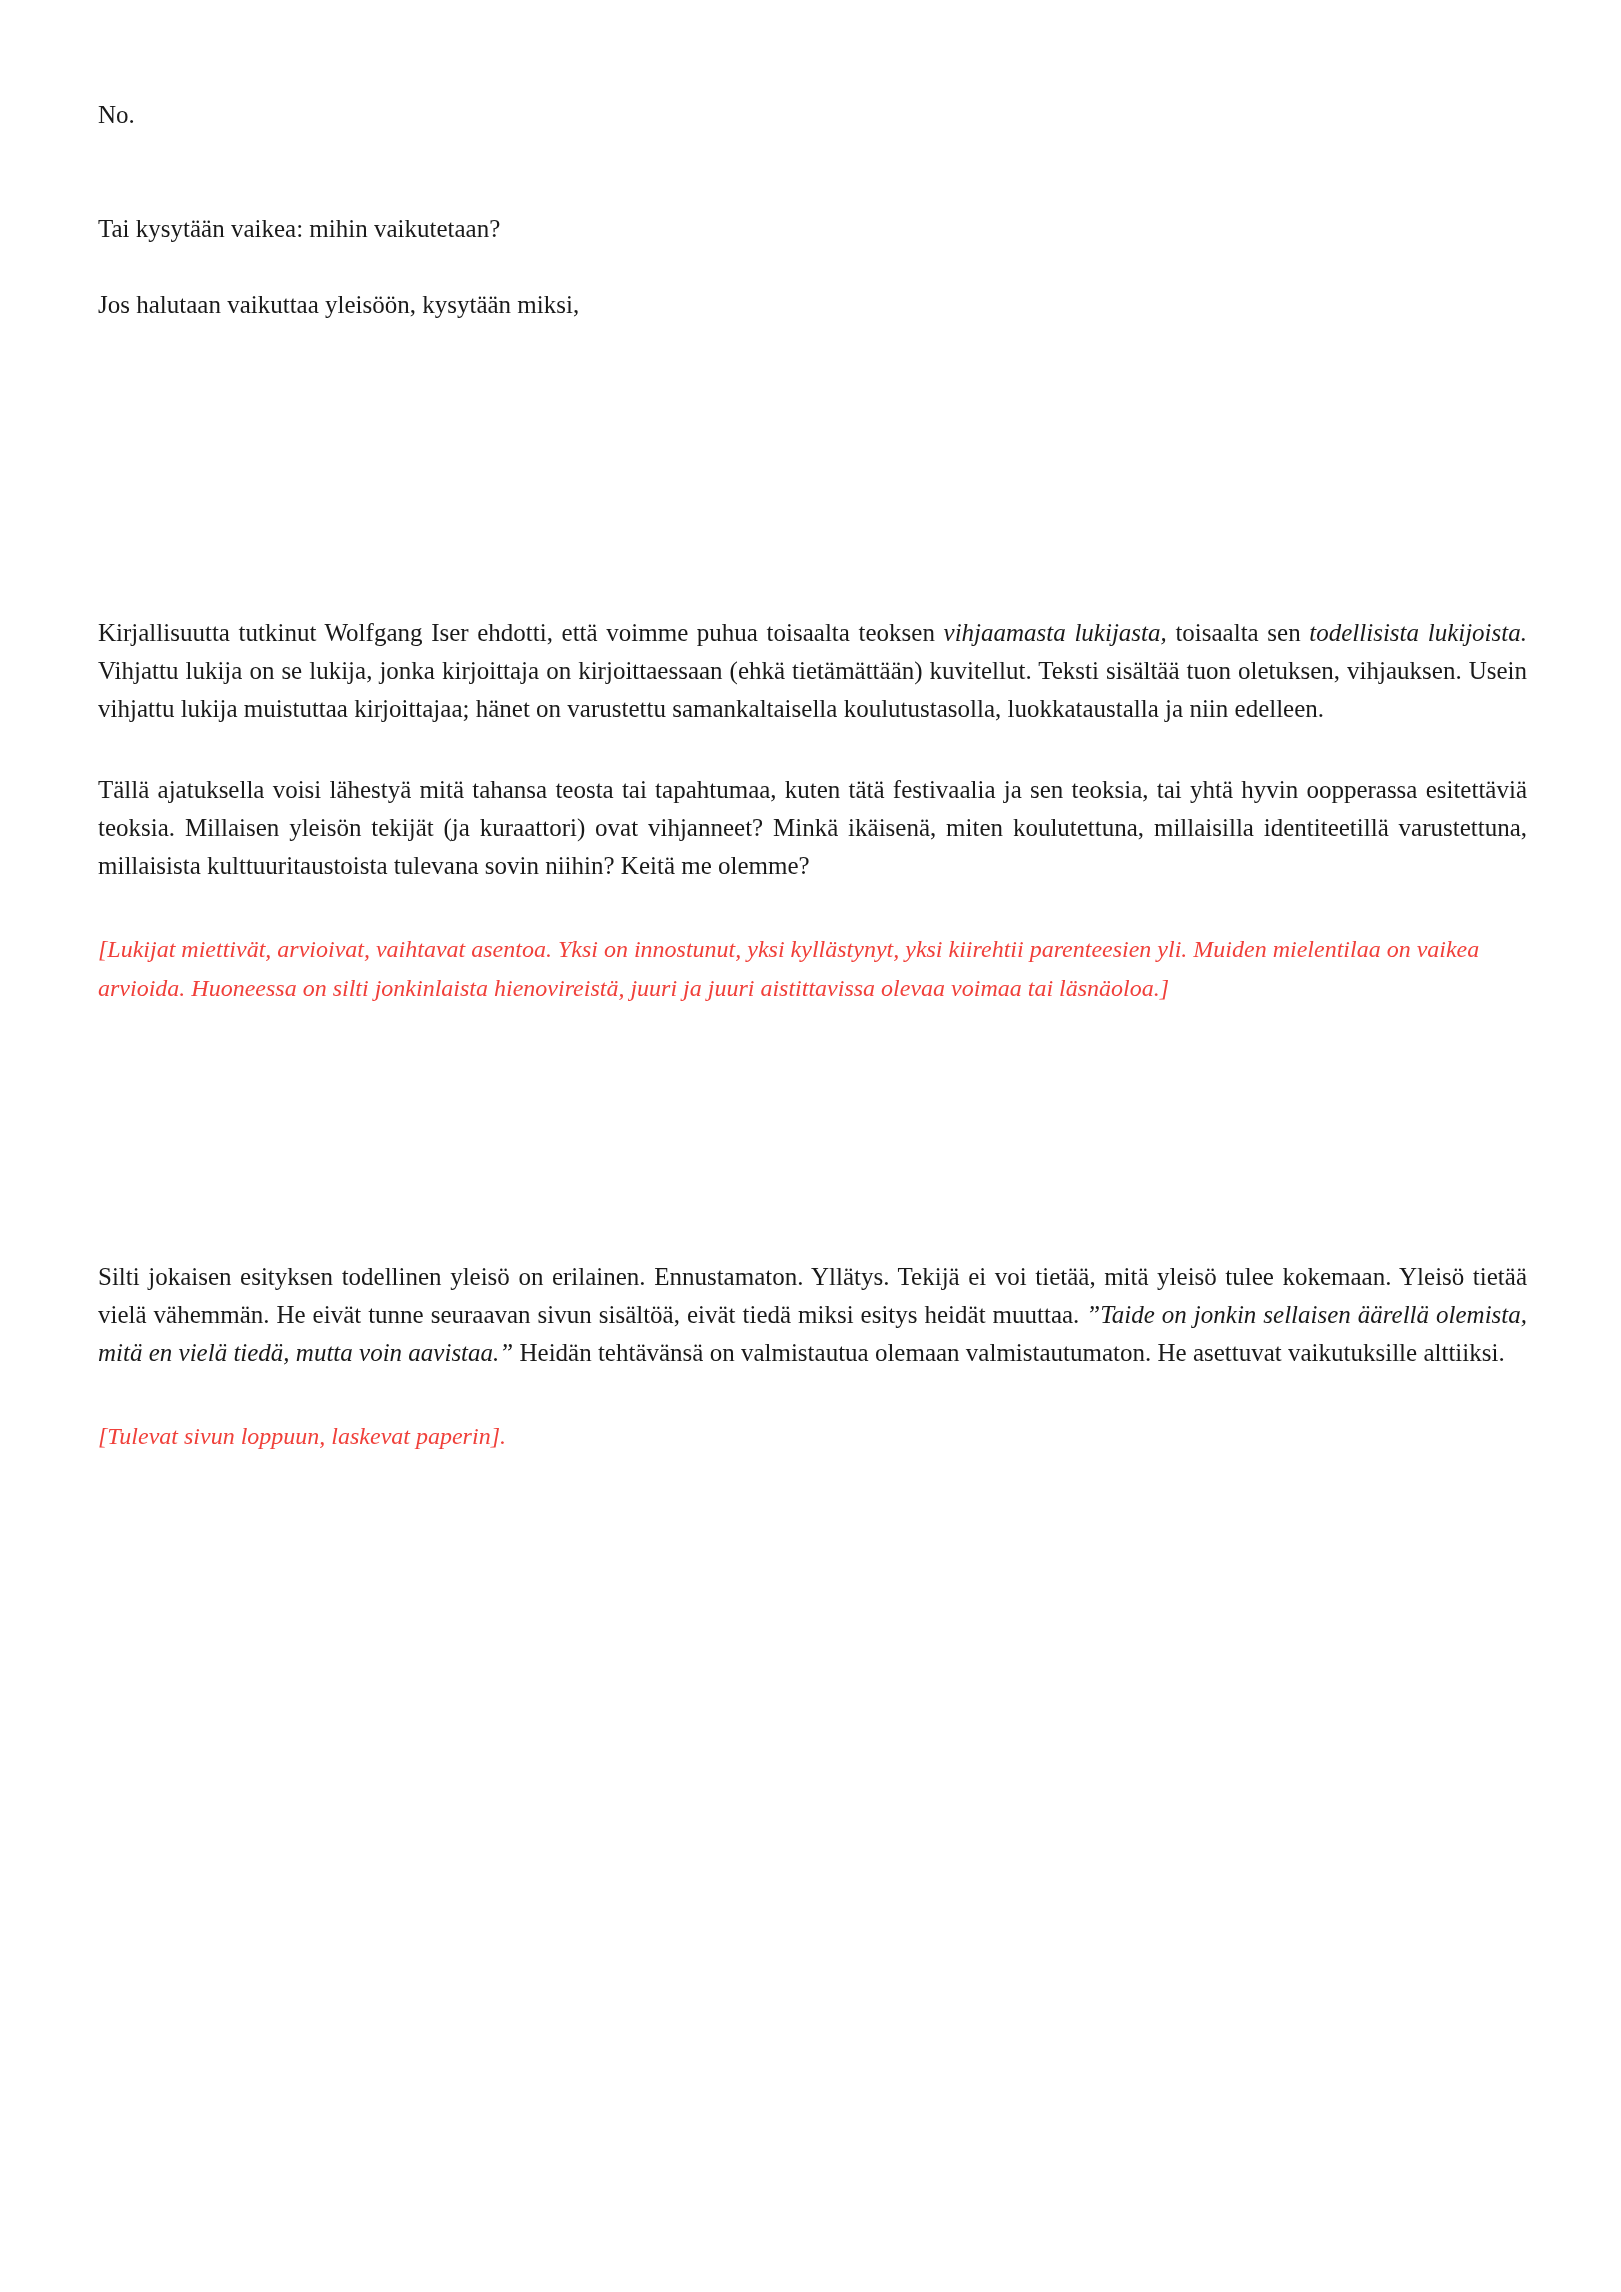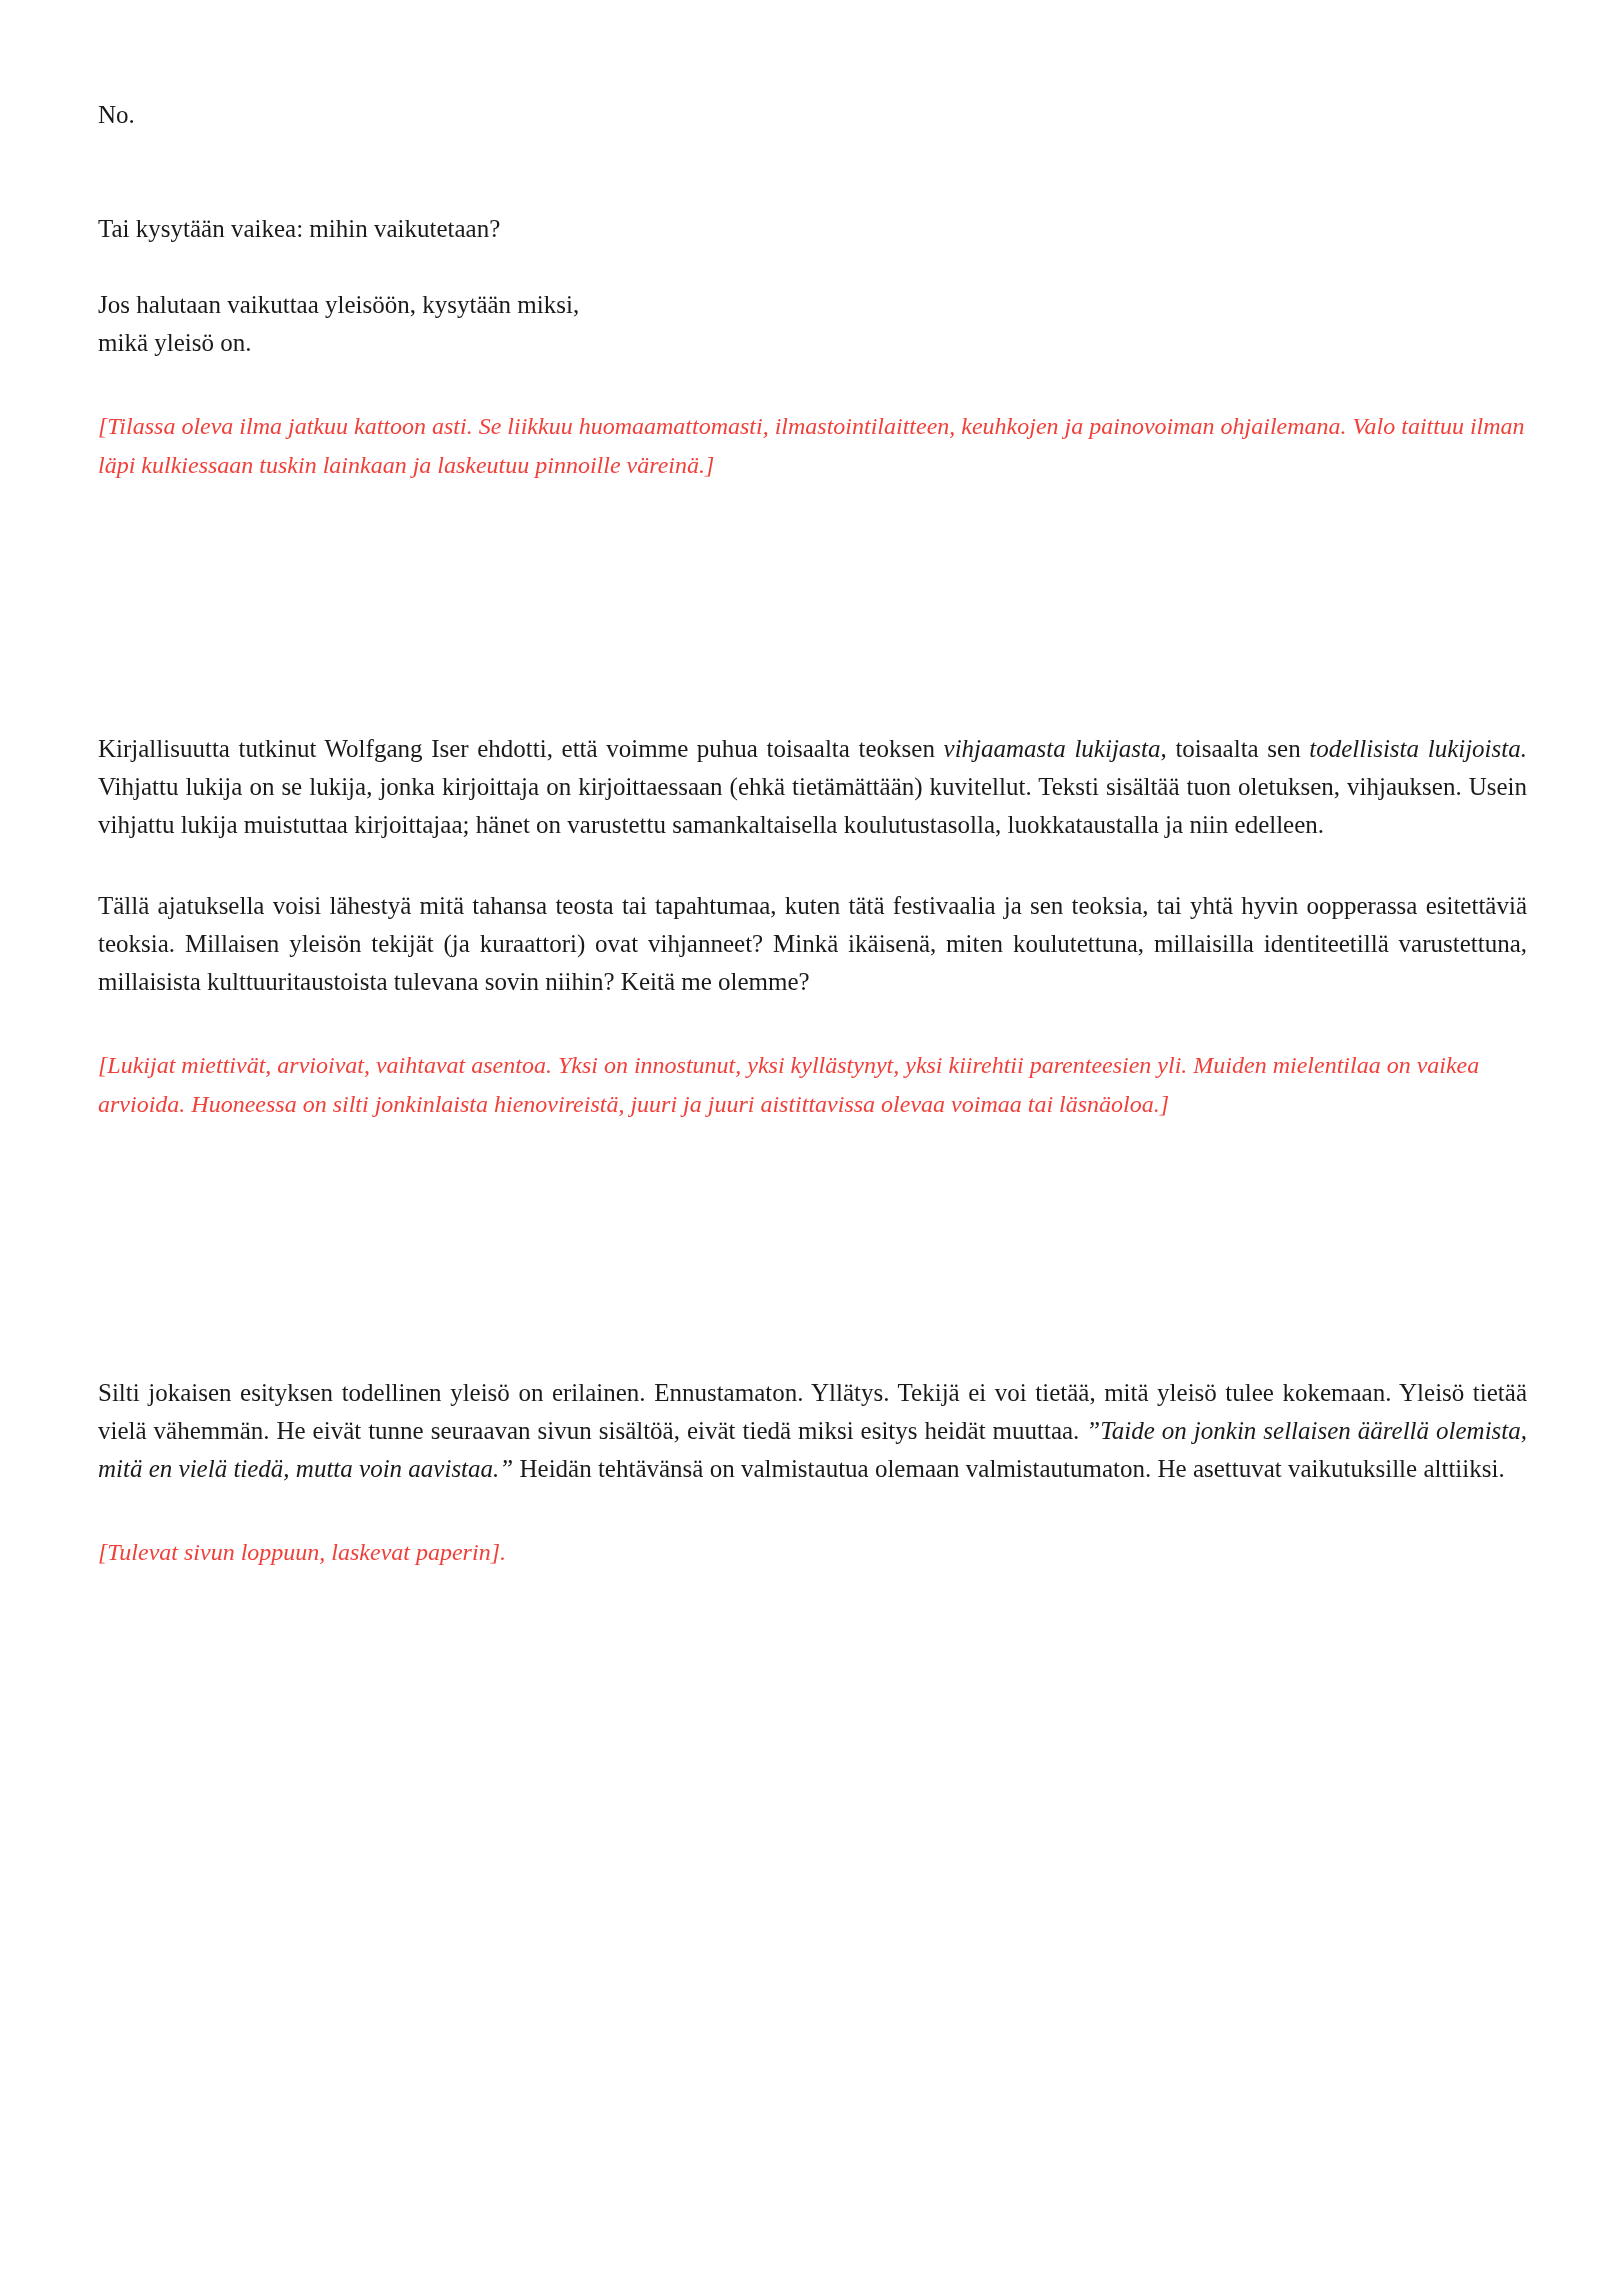--- a/index.html
+++ b/index.html
@@ -60,24 +60,22 @@
 
     <p class="noj">No.</p>
     <div class="gap-sm"></div>
 
     <div class="gap-sm"></div>
 
     <p class="noj">Tai kysytään vaikea: mihin vaikutetaan?</p>
     <div class="gap-sm"></div>
 
     <p class="noj">Jos halutaan vaikuttaa yleisöön, kysytään miksi,</p>
-    <p class="noj">mikä yleisö on.</p>
     <div class="gap-red"></div>
 
-    <p class="red">[Tilassa oleva ilma jatkuu kattoon asti. Se liikkuu huomaamattomasti, ilmastointilaitteen, keuhkojen ja painovoiman ohjailemana. Valo taittuu ilman läpi kulkiessaan tuskin lainkaan ja laskeutuu pinnoille väreinä.]</p>
 
     <div class="gap-lg"></div>
 
     <p><span>Kirjallisuutta tutkinut Wolfgang Iser ehdotti, että voimme puhua toisaalta teoksen </span><span class="it">vihjaamasta lukijasta,</span><span> toisaalta sen </span><span class="it">todellisista lukijoista.</span><span> Vihjattu lukija on se lukija, jonka kirjoittaja on kirjoittaessaan (ehkä tietämättään) kuvitellut. Teksti sisältää tuon oletuksen, vihjauksen. Usein vihjattu lukija muistuttaa kirjoittajaa; hänet on varustettu samankaltaisella koulutustasolla, luokkataustalla ja niin edelleen.</span></p>
 
     <div class="gap-md"></div>
 
     <p>Tällä ajatuksella voisi lähestyä mitä tahansa teosta tai tapahtumaa, kuten tätä festivaalia ja sen teoksia, tai yhtä hyvin oopperassa esitettäviä teoksia. Millaisen yleisön tekijät (ja kuraattori) ovat vihjanneet? Minkä ikäisenä, miten koulutettuna, millaisilla identiteetillä varustettuna, millaisista kulttuuritaustoista tulevana sovin niihin? Keitä me olemme?</p>
 
     <div class="gap-red"></div>

